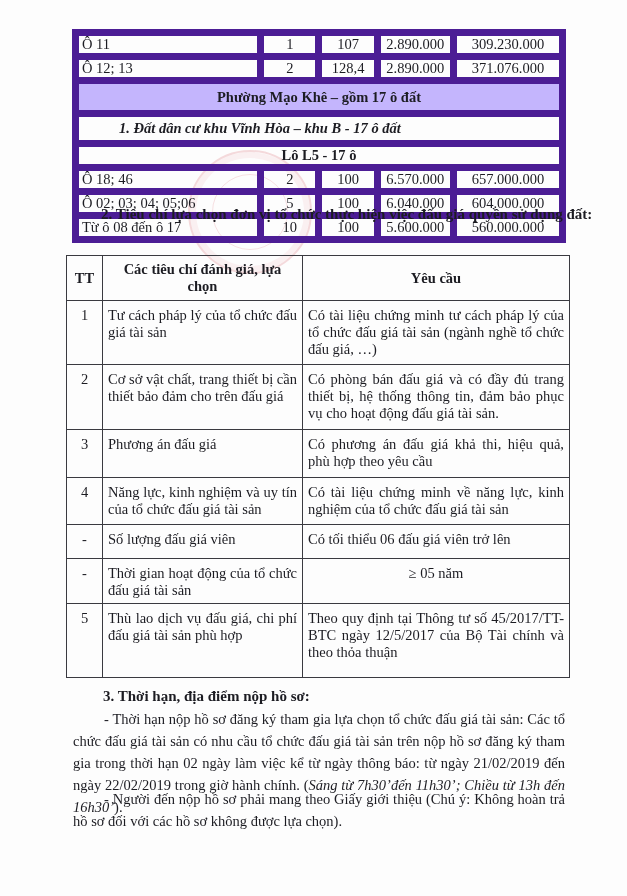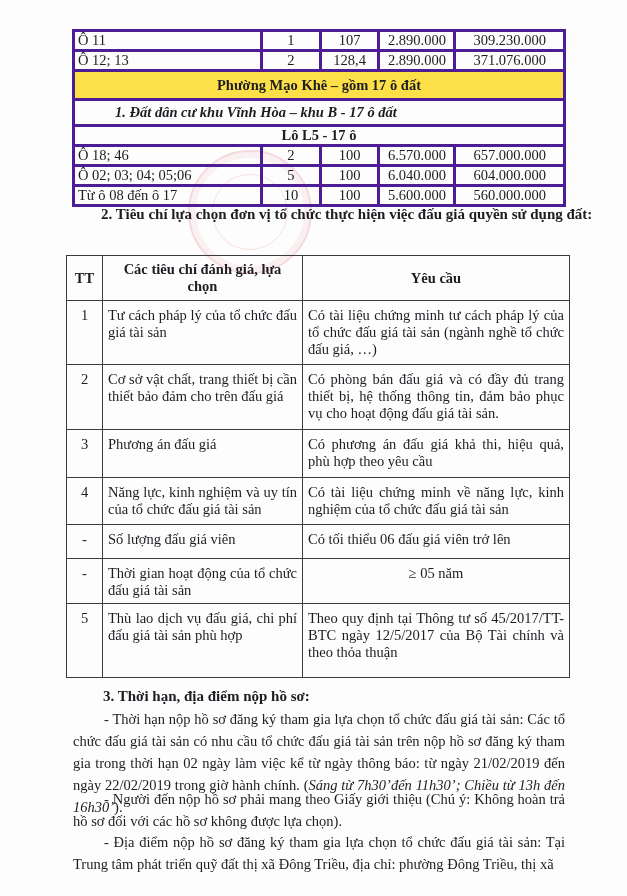--- a/index.html
+++ b/index.html
@@ -24,29 +24,29 @@
     content: ""; position: absolute; left: 22px; top: 22px; right: 22px; bottom: 22px;
     border-radius: 50%; border: 1px solid rgba(214, 90, 100, 0.18);
   }
 
   
   table { border-collapse: collapse; }
   .t1 {
     position: absolute; left: 72px; top: 29px; width: 494px;
     font-size: 14.5px; line-height: 17px;
   }
-  .t1 td { border: 3px solid #4c1d95; padding: 0 3px; height: 17px; margin-top: 28px; }
+  .t1 td { border: 7px solid #4c1d95; padding: 0 3px; height: 17px; margin-top: 28px; }
   .t1 col.c1 { width: 190px; }
   .t1 col.c2 { width: 59px; }
   .t1 col.c3 { width: 59px; }
   .t1 col.c4 { width: 76px; }
   .t1 col.c5 { width: 110px; }
   .t1 td.num { text-align: center; }
   .t1 tr.section td {
-    background: #fde047; text-align: center; font-weight: bold; height: 26px;
+    background: #c4b5fd; text-align: center; font-weight: bold; height: 26px;
   }
   .t1 tr.subsection td { font-style: italic; font-weight: bold; height: 23px; padding-left: 40px; }
   .t1 tr.lot td { text-align: center; font-weight: bold; height: 17px; }
 
   
   .h2 {
     position: absolute; left: 101px; top: 206px;
     font-size: 15px; font-weight: bold; white-space: nowrap;
   }
   .intro {
@@ -206,15 +206,14 @@
       </tr>
     </tbody>
   </table>
 
   <div class="h3">3. Thời hạn, địa điểm nộp hồ sơ:</div>
 
   <div class="body-text p1"><span class="indent"></span><span>- Thời hạn nộp hồ sơ đăng ký tham gia lựa chọn tổ chức đấu giá tài sản: Các tổ chức đấu giá tài sản có nhu cầu tổ chức đấu giá tài sản trên nộp hồ sơ đăng ký tham gia trong thời hạn 02 ngày làm việc kể từ ngày thông báo: từ ngày 21/02/2019 đến ngày 22/02/2019 trong giờ hành chính. (</span><span class="ital">Sáng từ 7h30’đến 11h30’; Chiều từ 13h đến 16h30’</span><span>).</span></div>
 
   <div class="body-text p2"><span class="indent"></span><span>- Người đến nộp hồ sơ phải mang theo Giấy giới thiệu (Chú ý: Không hoàn trả hồ sơ đối với các hồ sơ không được lựa chọn).</span></div>
 
-  <div class="body-text p3"><span class="indent"></span><span>- Địa điểm nộp hồ sơ đăng ký tham gia lựa chọn tổ chức đấu giá tài sản: Tại Trung tâm phát triển quỹ đất thị xã Đông Triều, địa chỉ: phường Đông Triều, thị xã</span></div>
 
 </div>
 
 </body></html>

